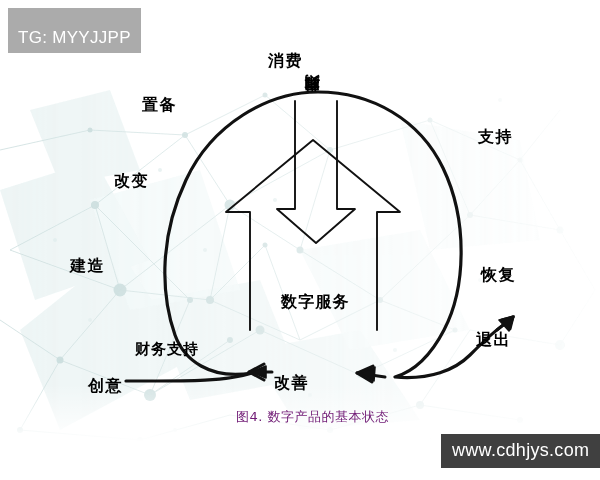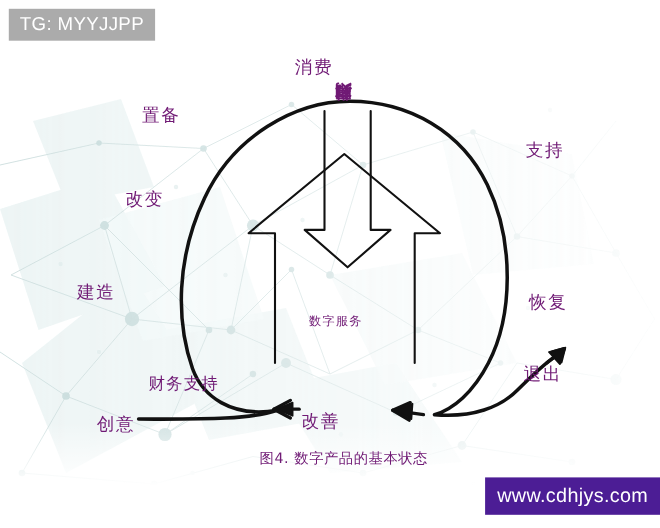--- a/index.html
+++ b/index.html
@@ -21,56 +21,56 @@
   .wm{
     position:absolute;
     background:#ababab;
     color:#ffffff;
     font-family:"Liberation Sans","DejaVu Sans",sans-serif;
     white-space:nowrap;
     letter-spacing:.3px;
   }
   #wm-top{
     left:8px;top:8px;
-    padding:4px 10px 5px 10px;
+    padding:20px 10px 5px 10px;
     font-size:17px;line-height:20px;
   }
   #wm-bottom{
     left:441px;top:434px;
     padding:6px 11px 7px 11px;
     font-size:18px;line-height:21px;
-    background:#4c1d95;
+    background:#404040;
   }
 
   
   .lbl{
     position:absolute;
-    color:#701a75;
+    color:#000000;
     font-family:"DejaVu Sans","Liberation Sans",sans-serif;
-    font-weight:400;
+    font-weight:700;
     font-size:16px;
     line-height:18px;
     white-space:nowrap;
     letter-spacing:1.5px;
   }
 
   #lbl-consume{left:268px;top:52px;}
-  #lbl-provision{left:129px;top:96px;}
+  #lbl-provision{left:142px;top:96px;}
   #lbl-change{left:114px;top:172px;}
   #lbl-build{left:70px;top:257px;}
   #lbl-finance{left:135px;top:340px;font-size:15px;letter-spacing:1px;text-align:center;}
   #lbl-idea{left:88px;top:377px;}
   #lbl-improve{left:274px;top:374px;}
   #lbl-support{left:478px;top:128px;}
   #lbl-recover{left:481px;top:266px;}
   #lbl-exit{left:476px;top:331px;}
 
   #lbl-service{
-    left:281px;top:283px;
-    font-size:11px;letter-spacing:1.2px;
+    left:281px;top:293px;
+    font-size:16px;letter-spacing:1.2px;
     background:rgba(255,255,255,.0);
   }
   
   #lbl-moment{
     left:303px;top:104px;
     width:22px;
     font-size:15px;
     line-height:19px;
     letter-spacing:0px;
     writing-mode:vertical-rl;

